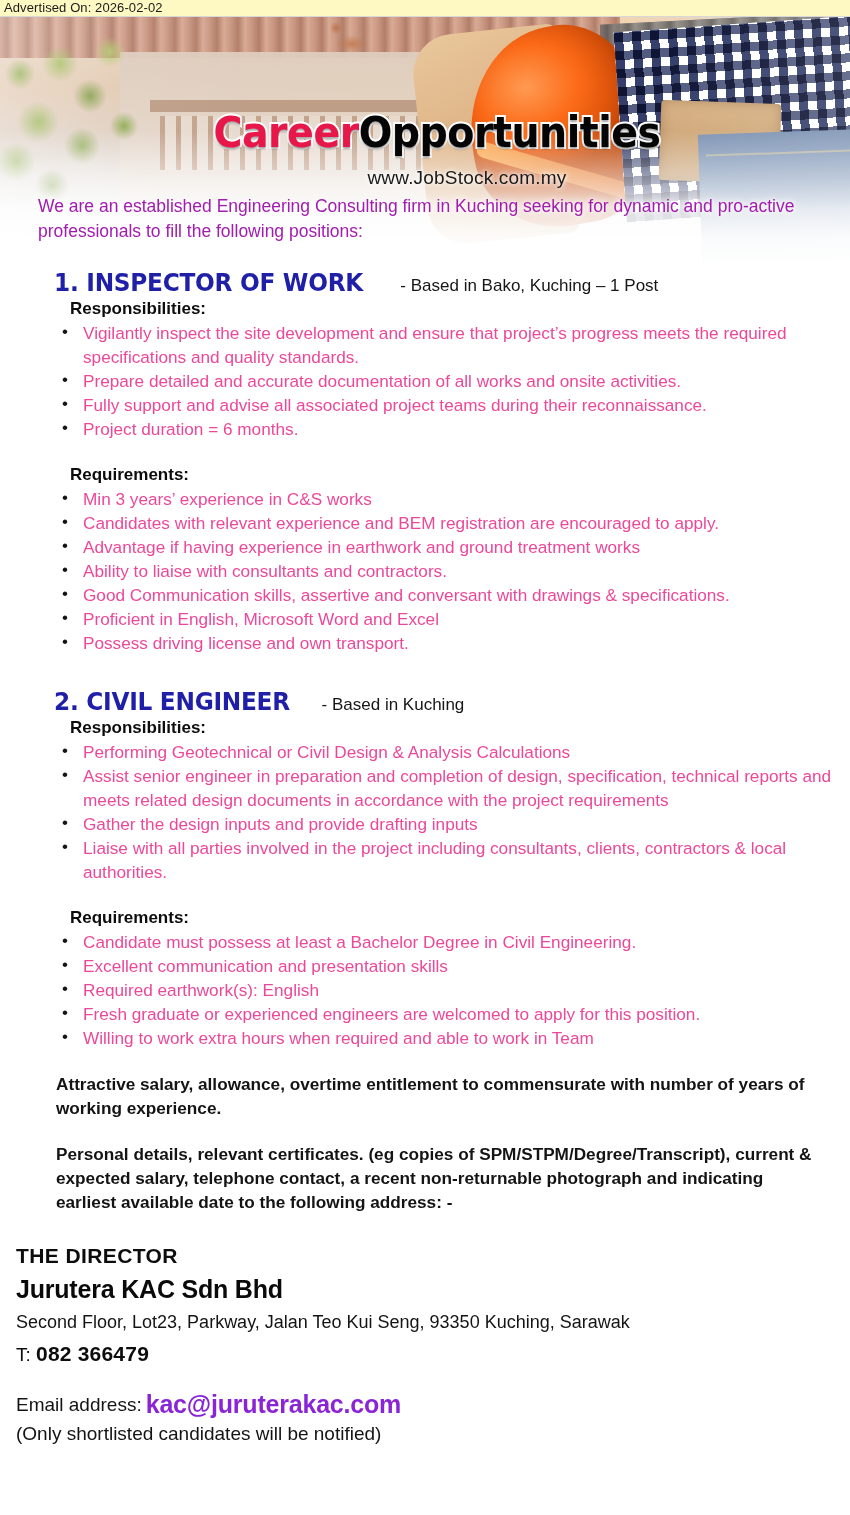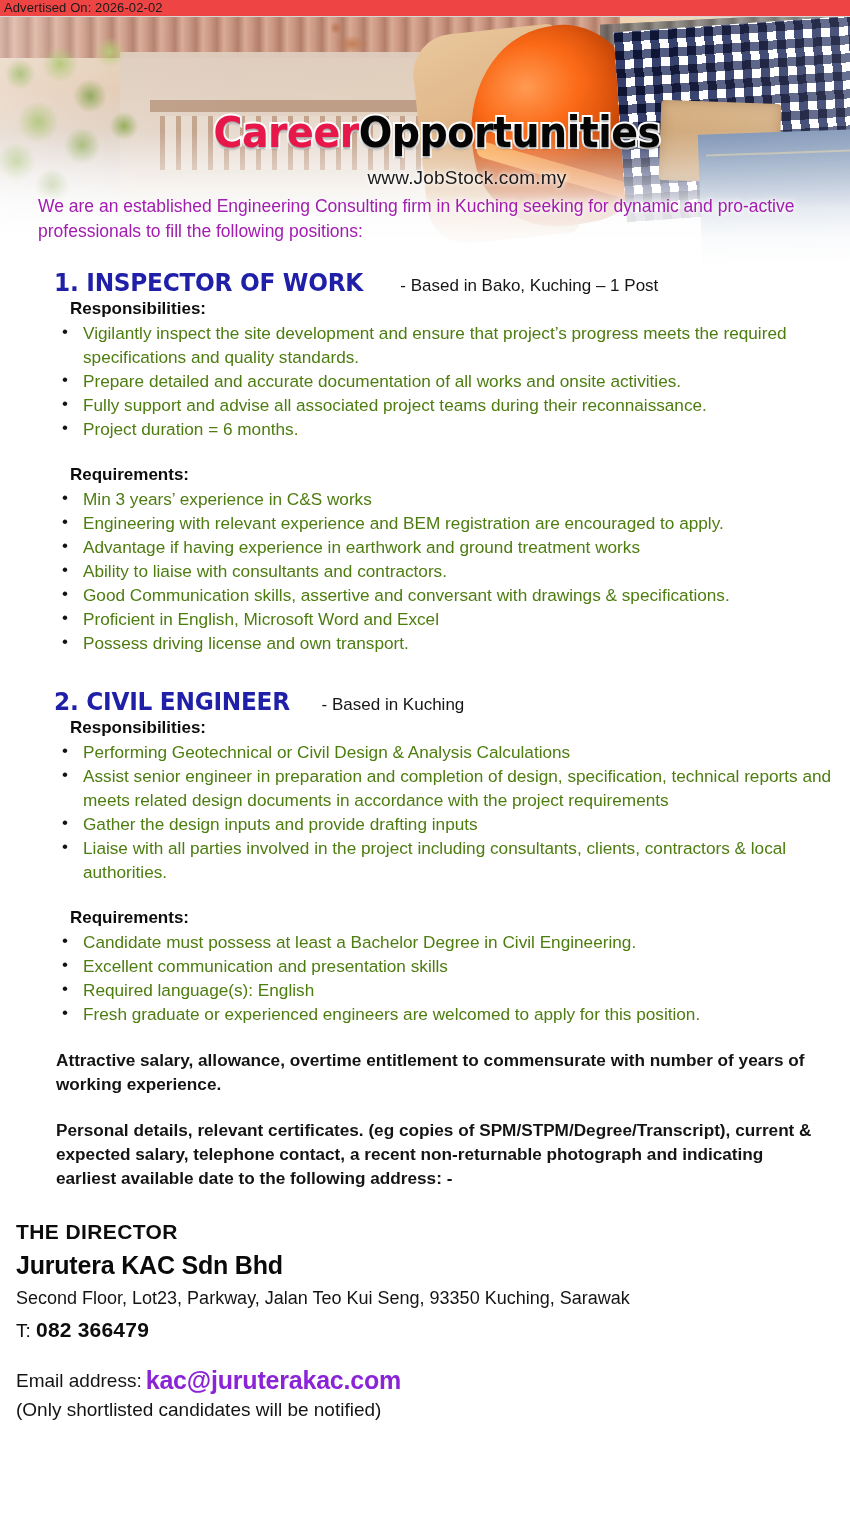--- a/index.html
+++ b/index.html
@@ -15,21 +15,21 @@
     position: relative;
     overflow: hidden;
   }
 
   
   .ad-bar {
     position: absolute;
     top: 0; left: 0;
     width: 850px;
     height: 16px;
-    background: #ef4444;
+    background: #fef9c3;
     z-index: 40;
     border-bottom: 1px solid #d8d8d8;
   }
   .ad-bar-text {
     position: absolute;
     left: 4px;
     top: 0px;
     font-size: 13px;
     letter-spacing: 0.1px;
     color: #1a1a1a;
@@ -319,21 +319,21 @@
     list-style: none;
     margin: 0;
     padding: 0 0 0 42px;
   }
   ul.bullets li {
     position: relative;
     padding-left: 25px;
     margin: 0 16px 0 0;
     font-size: 17.2px;
     line-height: 24px;
-    color: #4d7c0f;
+    color: #ec4899;
     max-width: 790px;
   }
   ul.bullets li::before {
     content: "•";
     position: absolute;
     left: 4px;
     top: -1px;
     font-size: 17px;
     color: #141414;
   }
@@ -445,21 +445,21 @@
     <ul class="bullets">
       <li>Vigilantly inspect the site development and ensure that project’s progress meets the required specifications and quality standards.</li>
       <li>Prepare detailed and accurate documentation of all works and onsite activities.</li>
       <li>Fully support and advise all associated project teams during their reconnaissance.</li>
       <li>Project duration = 6 months.</li>
     </ul>
     <div class="gap-md"></div>
     <div class="sec-label">Requirements:</div>
     <ul class="bullets">
       <li>Min 3 years’ experience in C&amp;S works</li>
-      <li>Engineering with relevant experience and BEM registration are encouraged to apply.</li>
+      <li>Candidates with relevant experience and BEM registration are encouraged to apply.</li>
       <li>Advantage if having experience in earthwork and ground treatment works</li>
       <li>Ability to liaise with consultants and contractors.</li>
       <li>Good Communication skills, assertive and conversant with drawings &amp; specifications.</li>
       <li>Proficient in English, Microsoft Word and Excel</li>
       <li>Possess driving license and own transport.</li>
     </ul>
   </div>
 
   <div class="gap-lg"></div>
 
@@ -472,22 +472,23 @@
       <li>Performing Geotechnical or Civil Design &amp; Analysis Calculations</li>
       <li>Assist senior engineer in preparation and completion of design, specification, technical reports and meets related design documents in accordance with the project requirements</li>
       <li>Gather the design inputs and provide drafting inputs</li>
       <li>Liaise with all parties involved in the project including consultants, clients, contractors &amp; local authorities.</li>
     </ul>
     <div class="gap-md"></div>
     <div class="sec-label">Requirements:</div>
     <ul class="bullets">
       <li>Candidate must possess at least a Bachelor Degree in Civil Engineering.</li>
       <li>Excellent communication and presentation skills</li>
-      <li>Required language(s): English</li>
+      <li>Required earthwork(s): English</li>
       <li>Fresh graduate or experienced engineers are welcomed to apply for this position.</li>
+      <li>Willing to work extra hours when required and able to work in Team</li>
     </ul>
   </div>
 
   <div class="gap-md"></div>
 
   <div class="para">Attractive salary, allowance, overtime entitlement to commensurate with number of years of working experience.</div>
 
   <div class="gap-md"></div>
 
   <div class="para">Personal details, relevant certificates. (eg copies of SPM/STPM/Degree/Transcript), current &amp; expected salary, telephone contact, a recent non-returnable photograph and indicating earliest available date to the following address: -</div>

